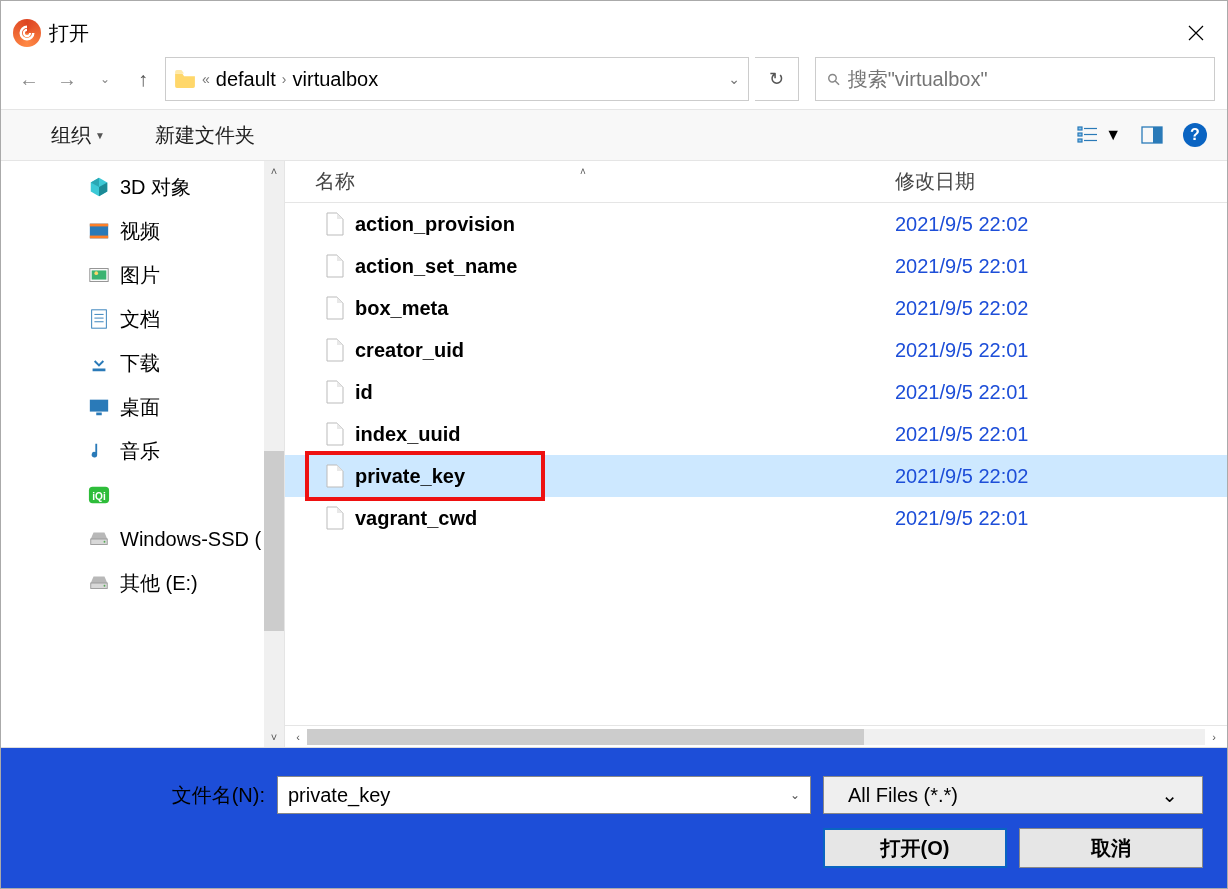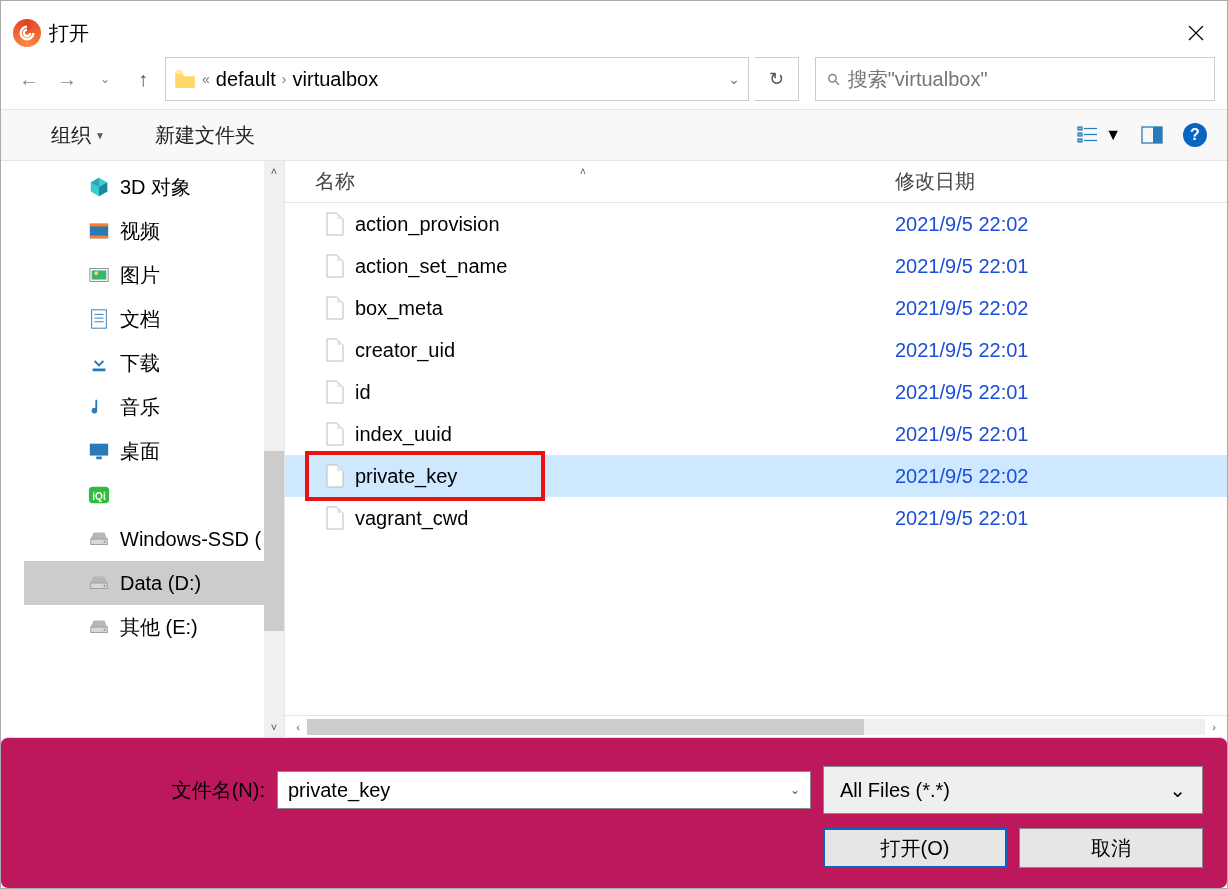--- a/index.html
+++ b/index.html
@@ -49,38 +49,38 @@
 
 
 .filepane { flex:1; display:flex; flex-direction:column; min-width:0; }
 .listhdr { height:42px; display:flex; align-items:center; border-bottom:1px solid #e5e5e5; font-size:20px; color:#444; }
 .col-name { width: 590px; padding-left:30px; display:flex; align-items:center; gap:6px; position:relative; }
 .col-name .sort { font-size:10px; color:#555; position:absolute; left:50%; top:-2px; }
 .col-date { flex:1; padding-left:20px; }
 .rows { flex:1; overflow:hidden; position:relative; }
 .row { height:42px; display:flex; align-items:center; font-size:20px; }
 .row.sel { background:#cde8ff; }
-.row .cell-name { width:590px; padding-left:40px; display:flex; align-items:center; gap:10px; position:relative; }
+.row .cell-name { width:590px; padding-left:40px; display:flex; align-items:center; gap:10px; position:relative;font-weight:bold; }
 .row .fileicon { width:20px; height:24px; display:inline-block; }
 .row .cell-date { flex:1; padding-left:20px; color:#1d4ed8; }
 .highlight-box { position:absolute; border:4px solid #e11; pointer-events:none; }
 .hscroll { height:22px; border-top:1px solid #e5e5e5; display:flex; align-items:center; padding:0 4px; }
 .hscroll .arrow { width:18px; font-size:11px; color:#555; text-align:center; }
 .hscroll .track { flex:1; height:16px; background:#f0f0f0; position:relative; }
 .hscroll .thumb { position:absolute; top:0; left:0; height:100%; background:#ccc; }
 
 
-.bottom { background:#be185d; border-top:1px solid #ddd; padding: 28px 24px 20px 24px; display:flex; flex-direction:column; gap:14px;border-radius:7px; }
+.bottom { background:#1d4ed8; border-top:1px solid #ddd; padding: 28px 24px 20px 24px; display:flex; flex-direction:column; gap:14px; }
 .fname-row { display:flex; align-items:center; gap:12px; }
 .fname-row .lbl { font-size:20px; width: 120px; text-align:right; margin-left: 120px; }
 .fname-row .combo { flex:1; height:38px; border:1px solid #888; background:#fff; display:flex; align-items:center; padding:0 10px; font-size:20px; justify-content:space-between; }
 .fname-row .combo .chev { font-size:12px; color:#555; }
-.fname-row .filter { width:380px; height:48px; border:1px solid #888; background:#efefef; display:flex; align-items:center; padding:0 16px; font-size:20px; justify-content:space-between; }
+.fname-row .filter { width:380px; height:38px; border:1px solid #888; background:#efefef; display:flex; align-items:center; padding:0 24px; font-size:20px; justify-content:space-between; }
 .btn-row { display:flex; justify-content:flex-end; gap:12px; }
-.btn { width:184px; height:40px; border:1px solid #888; background:#e6e6e6; font-size:20px; display:flex; align-items:center; justify-content:center; }
+.btn { width:184px; height:40px; border:1px solid #888; background:#e6e6e6; font-size:20px; display:flex; align-items:center; justify-content:center;font-weight:bold; }
 .btn.primary { border:2px solid #0a64c2; }
 
 
 .fileicon-svg { width:100%; height:100%; }
 .foldercss { width:22px; height:18px; }
 </style>
 </head>
 <body>
 
 <div class="titlebar">
@@ -205,62 +205,52 @@
             <svg viewBox="0 0 24 24" width="22" height="22">
               <path fill="#2a7ab8" d="M12 3v10l-4-4-1.5 1.5L12 16l5.5-5.5L16 9l-4 4V3h0z"></path>
               <rect x="5" y="18" width="14" height="3" fill="#2a7ab8"></rect>
             </svg>
           </span>
           <span>下载</span>
         </div>
         <div class="sbitem">
           <span class="sicon">
             <svg viewBox="0 0 24 24" width="22" height="22">
-              <path fill="#2a7ab8" d="M10 4v12a3 3 0 1 1-2-2.8V4h2z"></path>
-            </svg>
-          </span>
-          <span>音乐</span>
-        </div>
-        <div class="sbitem">
-          <span class="sicon">
-            <svg viewBox="0 0 24 24" width="22" height="22">
               <rect x="2" y="4" width="20" height="13" fill="#2a7ab8"></rect>
               <rect x="9" y="18" width="6" height="3" fill="#2a7ab8"></rect>
             </svg>
           </span>
           <span>桌面</span>
+        </div>
+        <div class="sbitem">
+          <span class="sicon">
+            <svg viewBox="0 0 24 24" width="22" height="22">
+              <path fill="#2a7ab8" d="M10 4v12a3 3 0 1 1-2-2.8V4h2z"></path>
+            </svg>
+          </span>
+          <span>音乐</span>
         </div>
         <div class="sbitem">
           <span class="sicon">
             <svg viewBox="0 0 24 24" width="22" height="22">
               <rect x="1" y="3" width="22" height="18" rx="4" fill="#2ebd3a"></rect>
               <text x="12" y="17" font-size="11" text-anchor="middle" fill="#fff" font-weight="bold">iQi</text>
             </svg>
           </span>
           <span></span>
         </div>
         <div class="sbitem">
           <span class="sicon">
             <svg viewBox="0 0 24 24" width="22" height="22">
               <path fill="#b8b8b8" d="M3 12h18l-3-7H6l-3 7z"></path>
               <rect x="3" y="12" width="18" height="6" fill="#d8d8d8" stroke="#999"></rect>
               <circle cx="18" cy="15" r="1" fill="#5a5"></circle>
             </svg>
           </span>
           <span>Windows-SSD (</span>
-        </div>
-        <div class="sbitem selected">
-          <span class="sicon">
-            <svg viewBox="0 0 24 24" width="22" height="22">
-              <path fill="#b8b8b8" d="M3 12h18l-3-7H6l-3 7z"></path>
-              <rect x="3" y="12" width="18" height="6" fill="#d8d8d8" stroke="#999"></rect>
-              <circle cx="18" cy="15" r="1" fill="#5a5"></circle>
-            </svg>
-          </span>
-          <span>Data (D:)</span>
         </div>
         <div class="sbitem">
           <span class="sicon">
             <svg viewBox="0 0 24 24" width="22" height="22">
               <path fill="#b8b8b8" d="M3 12h18l-3-7H6l-3 7z"></path>
               <rect x="3" y="12" width="18" height="6" fill="#d8d8d8" stroke="#999"></rect>
               <circle cx="18" cy="15" r="1" fill="#5a5"></circle>
             </svg>
           </span>
           <span>其他 (E:)</span>

